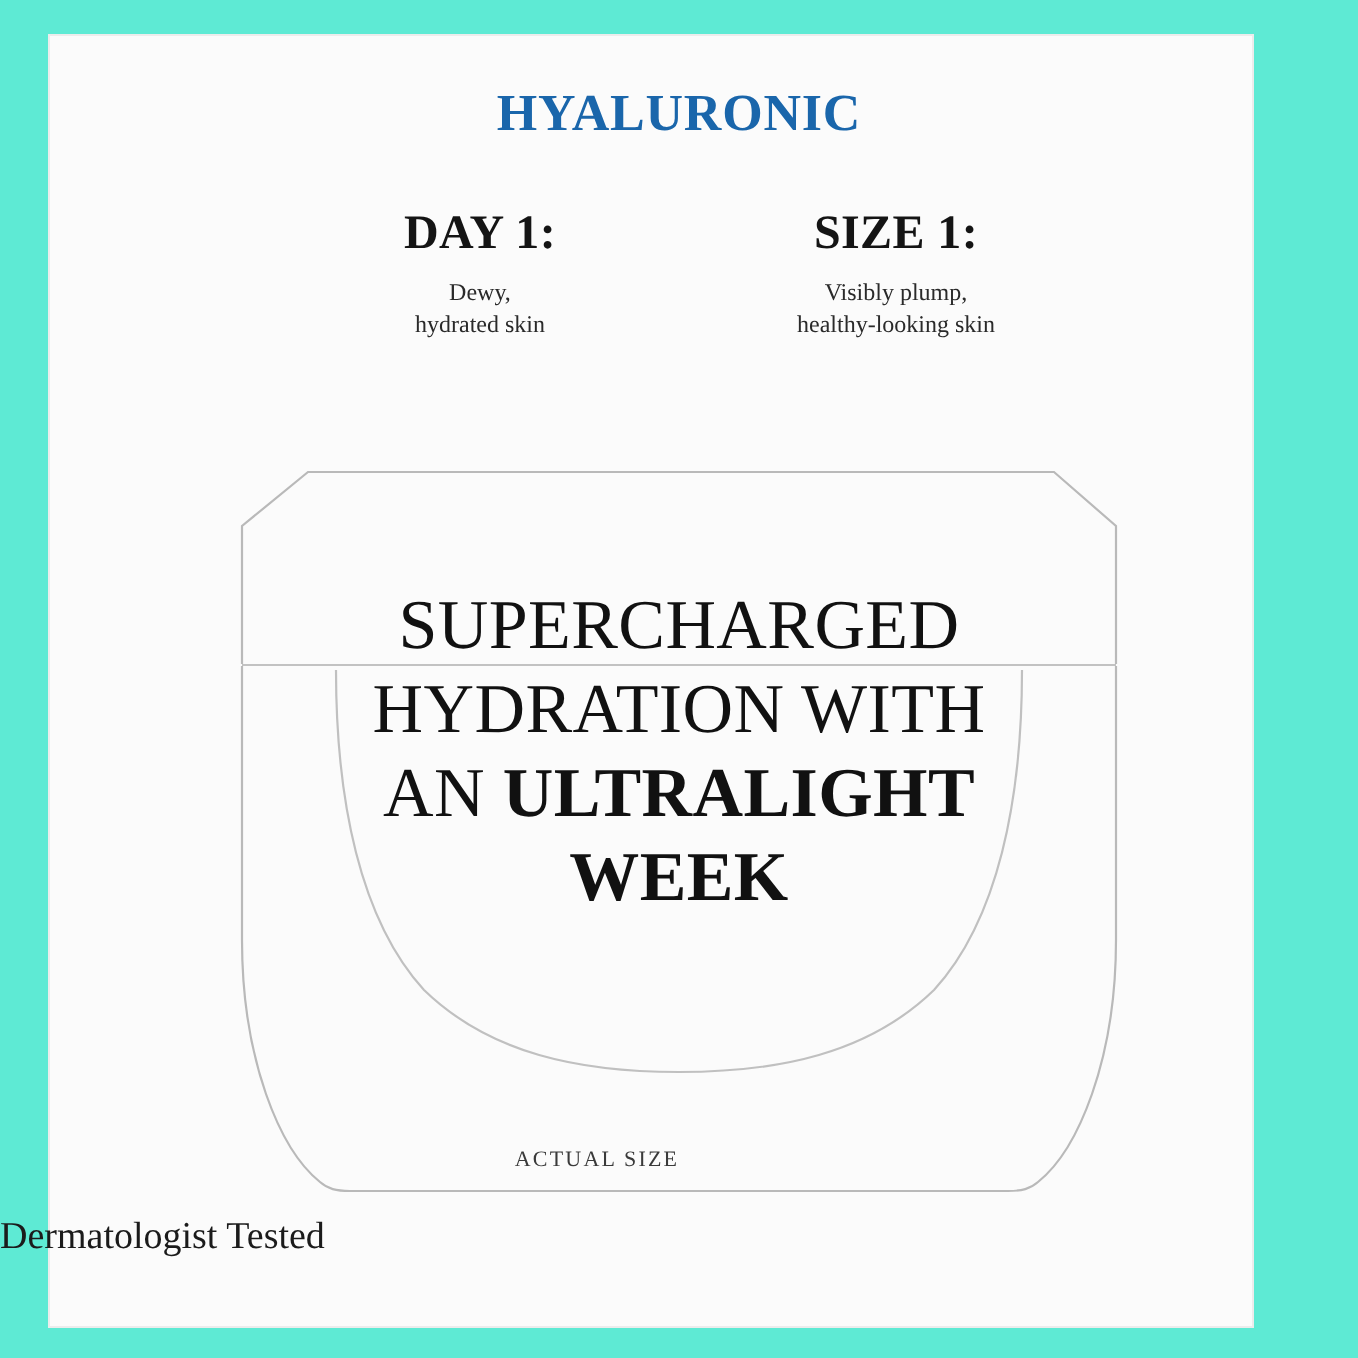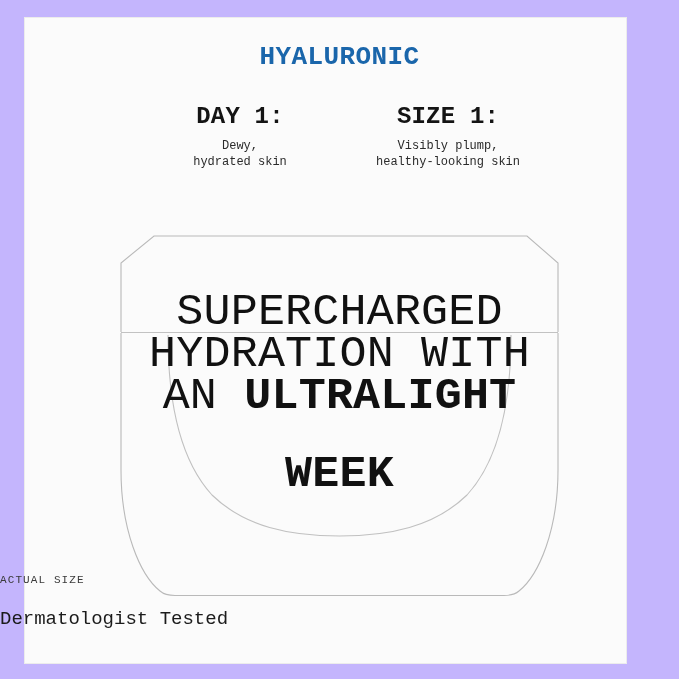--- a/index.html
+++ b/index.html
@@ -4,22 +4,22 @@
 <style>
   html, body {
     margin: 0;
     padding: 0;
     background: #ffffff;
   }
   #stage {
     position: relative;
     width: 679px;
     height: 679px;
-    background: #c4b5fd;
-    font-family: Liberation Mono, monospace;
+    background: #5eead4;
+    font-family: Liberation Serif, serif;
     overflow: hidden;
   }
 
   
   #frame {
     position: absolute;
     left: 24px;
     top: 17px;
     width: 603px;
     height: 647px;
@@ -75,35 +75,35 @@
     pointer-events: none;
   }
 
   
   #headline {
     position: absolute;
     left: 0;
     top: 292px;
     width: 679px;
     text-align: center;
-    font-size: 45px;
+    font-size: 35px;
     line-height: 42px;
     color: #111111;
     font-weight: 400;
     letter-spacing: 0.2px;
   }
-  #headline .em { font-weight: bold; margin-top: 36px; }
+  #headline .em { font-weight: bold; }
 
   
   #actual-size {
     position: absolute;
     left: 0;
     top: 574px;
     width: 597px;
-    text-align: left;
+    text-align: center;
     font-size: 11px;
     letter-spacing: 1.1px;
     color: #3a3a3a;
   }
   #derm {
     position: absolute;
     left: 0;
     top: 608px;
     width: 679px;
     text-align: left;

